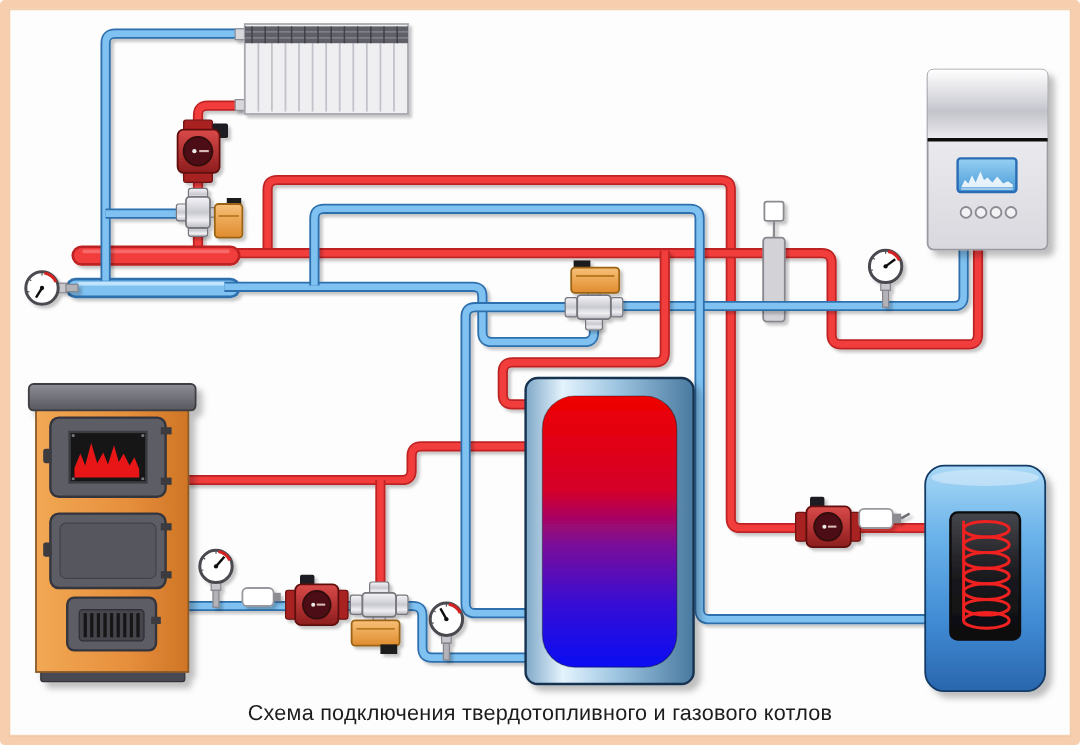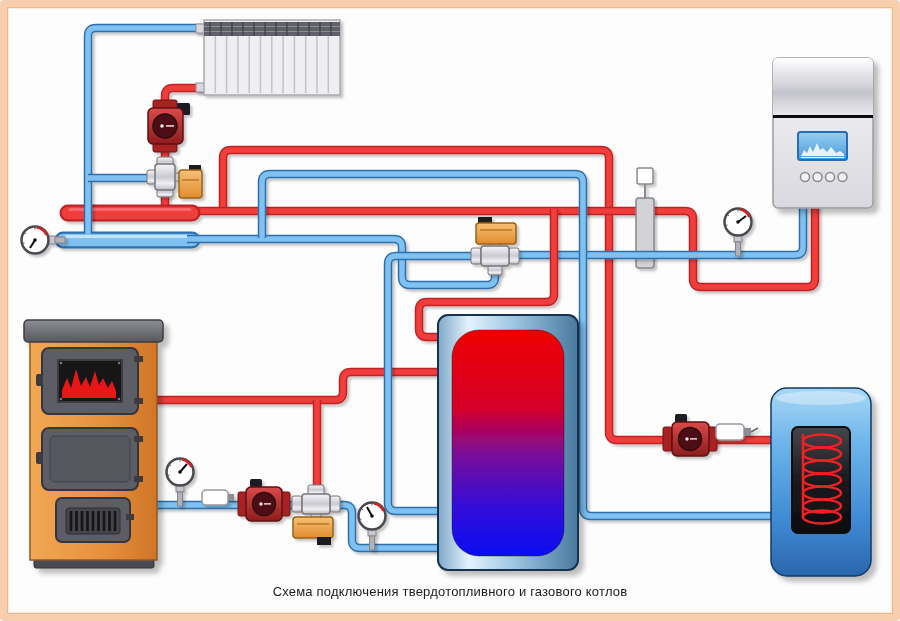--- a/index.html
+++ b/index.html
@@ -2,21 +2,21 @@
 <html style="--frame: #f8cfae; --background: #fdfdfd; --hot: #f23d3d; --hot-edge: #bf2424; --cold: #7fc1f0; --cold-edge: #2e6fad; --boiler-orange: #e8963f; --actuator-orange: #f0a84e; --pump-red: #c03434; --tank-hot: #ee0000; --tank-cold: #0a0af2; --dhw-shell: #55a5e5; --metal: #cfcfd4; --caption-text: #1c1c1c;"><head>
 <meta charset="utf-8">
 <style>
   html,body{margin:0;padding:0;}
   body{width:900px;height:621px;position:relative;overflow:hidden;
        background:var(--background,#fdfdfd);font-family:"Liberation Sans",sans-serif;}
   .stage{position:absolute;inset:0;}
   .frame{position:absolute;inset:0;border:7px solid var(--frame,#f8cfae);border-radius:4px;
          box-shadow:inset 0 0 0 1px #eab98e, 0 0 0 2px #fdeadb inset;pointer-events:none;z-index:50;}
   .caption{position:absolute;left:0;right:0;top:584px;text-align:center;
-           font-size:13px;color:var(--caption-text,#1c1c1c);letter-spacing:.2px;z-index:40;}
+           font-size:18px;color:var(--caption-text,#1c1c1c);letter-spacing:.2px;z-index:40;}
   svg{display:block;}
   .hot-edge{fill:none;stroke:var(--hot-edge,#bf2424);stroke-width:8.5;}
   .hot-core{fill:none;stroke:var(--hot,#f23d3d);stroke-width:5.5;}
   .cold-edge{fill:none;stroke:var(--cold-edge,#2e6fad);stroke-width:8.5;}
   .cold-core{fill:none;stroke:var(--cold,#7fc1f0);stroke-width:5.5;}
   .hot-edge-t{fill:none;stroke:var(--hot-edge,#bf2424);stroke-width:17;stroke-linecap:round;}
   .hot-core-t{fill:none;stroke:var(--hot,#f23d3d);stroke-width:12.5;stroke-linecap:round;}
   .cold-edge-t{fill:none;stroke:var(--cold-edge,#2e6fad);stroke-width:17;stroke-linecap:round;}
   .cold-core-t{fill:none;stroke:var(--cold,#7fc1f0);stroke-width:12.5;stroke-linecap:round;}
 </style>

